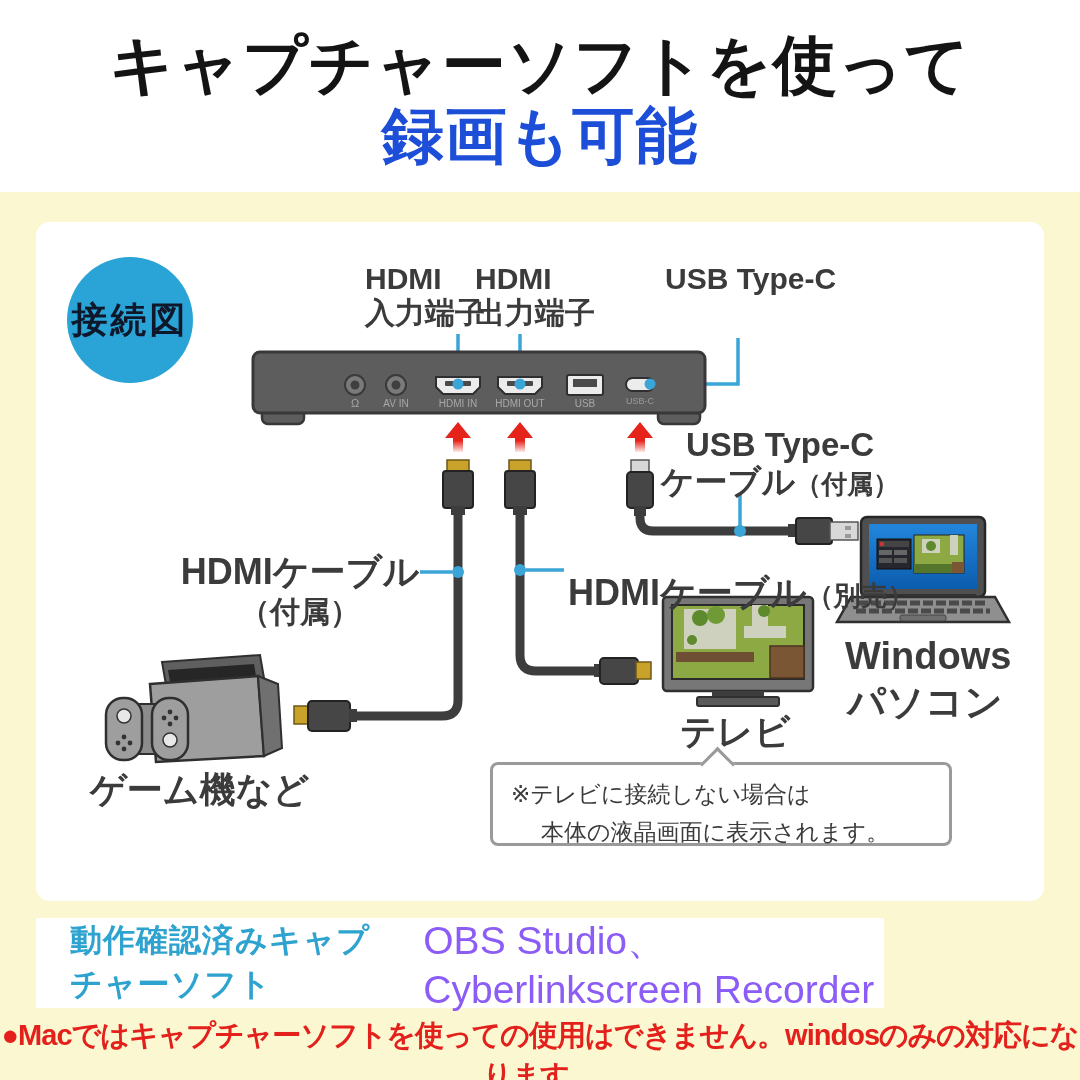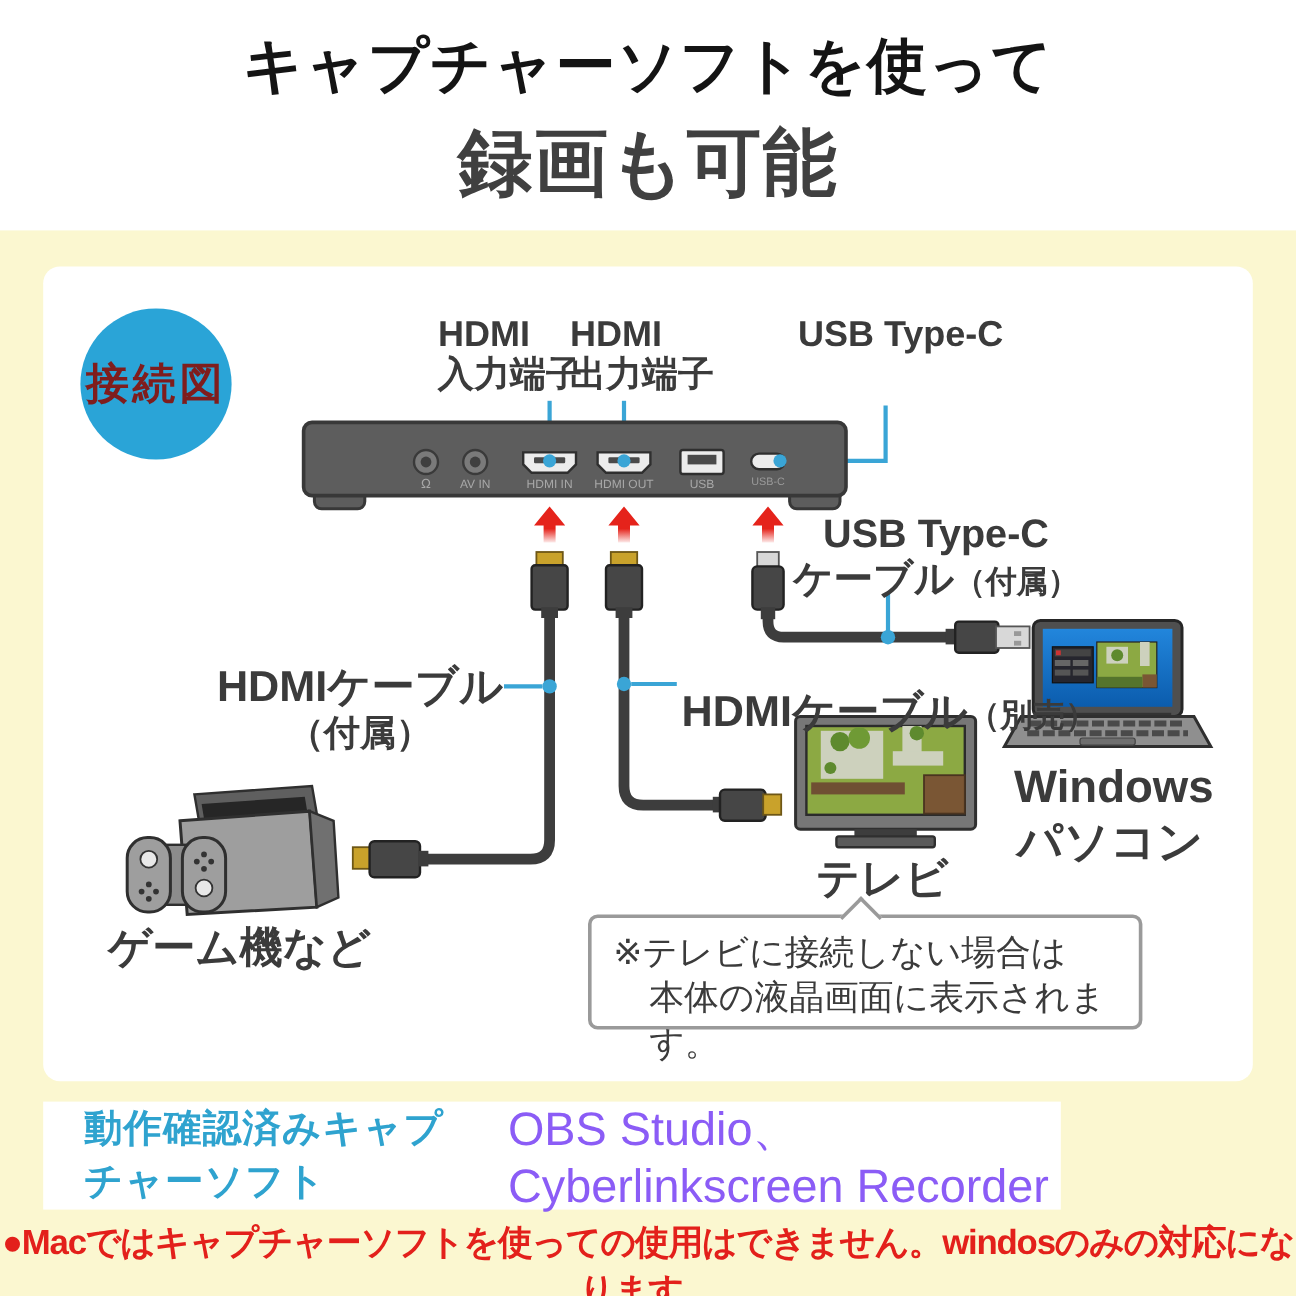--- a/index.html
+++ b/index.html
@@ -6,54 +6,54 @@
   .stage{
     position:relative;width:1080px;height:1080px;
     background:#FBF7D0;overflow:hidden;
     font-family:"Liberation Sans","DejaVu Sans",sans-serif;
     color:#3b3b3b;
   }
   .title-area{
     position:absolute;left:0;top:0;width:1080px;height:192px;
     background:#ffffff;text-align:center;
   }
-  .title-line1{position:absolute;left:0;top:22px;width:1080px;font-size:50px;font-weight:900;color:#141414;letter-spacing:1px;}
-  .title-line2{position:absolute;left:0;top:94px;width:1080px;font-size:62px;font-weight:900;color:#404040;letter-spacing:1px;}
+  .title-line1{position:absolute;left:0;top:22px;width:1080px;font-size:64px;font-weight:900;color:#141414;letter-spacing:1px;}
+  .title-line2{position:absolute;left:0;top:94px;width:1080px;font-size:62px;font-weight:900;color:#1d4ed8;letter-spacing:1px;}
   .panel{
     position:absolute;left:36px;top:222px;width:1008px;height:679px;
     background:#ffffff;border-radius:14px;
   }
   .footer-bar{
     position:absolute;left:36px;top:918px;width:848px;height:90px;
     background:#ffffff;display:flex;align-items:center;
     padding-left:34px;box-sizing:border-box;gap:20px;
   }
   .footer-label{font-size:32px;font-weight:700;color:#2FA3CF;letter-spacing:1px;}
   .footer-value{font-size:39px;font-weight:500;color:#8b5cf6;}
   .warning-line{
     position:absolute;left:0;top:1016px;width:1080px;text-align:center;
     font-size:29px;font-weight:800;color:#E3201B;letter-spacing:-1px;
   }
   .badge{
     position:absolute;left:67px;top:257px;width:126px;height:126px;border-radius:50%;
     background:#2AA4D7;display:flex;align-items:center;justify-content:center;
-    color:#7f1d1d;font-size:36px;font-weight:700;letter-spacing:3px;
+    color:#0f172a;font-size:36px;font-weight:700;letter-spacing:3px;
   }
   svg.diagram{position:absolute;left:0;top:0;width:1080px;height:1080px;}
   .lbl{position:absolute;font-weight:700;color:#3b3b3b;}
   .lbl-2line{text-align:left;font-size:30px;line-height:34px;}
   .cable-lbl{font-size:36px;line-height:40px;}
   .cable-note{font-size:27px;font-weight:700;}
   .equip-lbl{font-size:36px;text-align:left;}
   .pc-lbl{font-size:38px;line-height:46px;text-align:center;}
   .note-box{
-    position:absolute;left:490px;top:762px;width:462px;height:96px;
+    position:absolute;left:490px;top:762px;width:462px;height:84px;
     background:#ffffff;border:3px solid #9a9a9a;border-radius:8px;
     box-sizing:border-box;padding:10px 20px 0 18px;
-    font-size:29px;line-height:38px;color:#3b3b3b;font-weight:500;
+    font-size:23px;line-height:38px;color:#3b3b3b;font-weight:500;
   }
   .note-line2{padding-left:30px;}
   .note-pointer{
     position:absolute;left:212px;top:-13px;width:22px;height:22px;background:#ffffff;
     border-left:3px solid #9a9a9a;border-top:3px solid #9a9a9a;
     transform:rotate(45deg);
   }
 </style>
 </head>
 <body>

